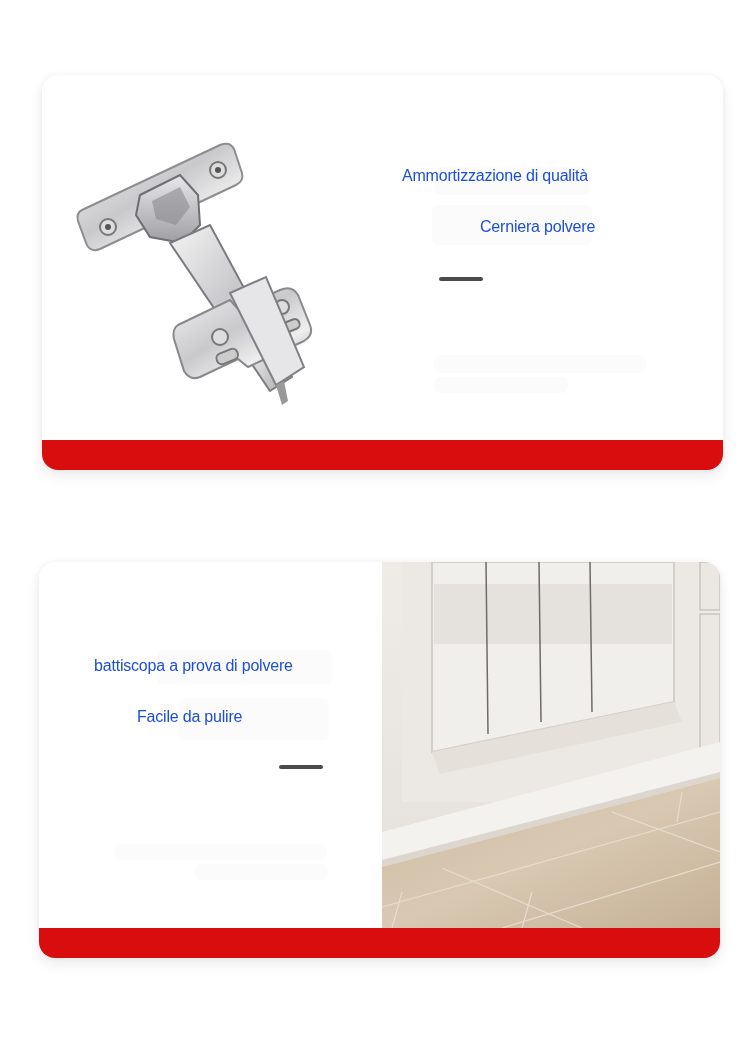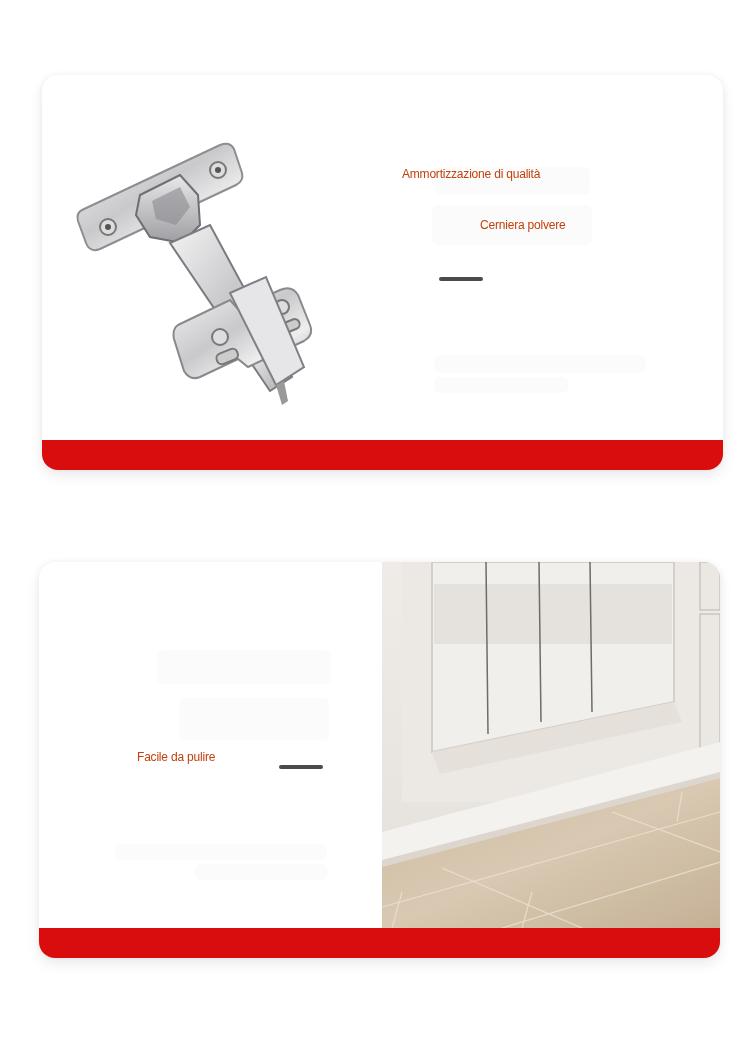--- a/index.html
+++ b/index.html
@@ -2,21 +2,21 @@
 <html><head>
 <meta charset="utf-8">
 <style>
   html, body { margin:0; padding:0; background:#ffffff; }
   body { width:751px; height:1046px; position:relative; overflow:hidden; font-family:"Liberation Sans", "DejaVu Sans", sans-serif; }
   .card { position:absolute; background:#fff; border-radius:16px; overflow:hidden;
           box-shadow: 0 6px 14px rgba(0,0,0,0.08), 0 0 6px rgba(0,0,0,0.05); }
   .card1 { left:42px; top:75px; width:681px; height:395px; }
   .card2 { left:39px; top:562px; width:681px; height:396px; }
   .band { position:absolute; left:0; right:0; bottom:0; height:30px; }
-  .txt { position:absolute; color:#c2410c; font-size:12px; white-space:nowrap; letter-spacing:-0.2px; }
+  .txt { position:absolute; color:#1d4ed8; font-size:16px; white-space:nowrap; letter-spacing:-0.2px; }
   .dash { position:absolute; height:4px; border-radius:2px; background:#4b4b4b; }
   .ghost { position:absolute; background:#fbfbfb; border-radius:6px; }
   .hinge { position:absolute; left:28px; top:40px; width:300px; height:300px; }
   .photo { position:absolute; left:343px; top:0; width:338px; height:366px; overflow:hidden; }
 </style>
 </head>
 <body>
 
 <div class="card card1">
   <svg class="hinge" viewBox="0 0 300 300">
@@ -60,22 +60,23 @@
   <div class="txt" style="left:438px;top:143px;">Cerniera polvere</div>
   <div class="dash" style="left:397px;top:202px;width:44px;"></div>
   <div class="ghost" style="left:392px;top:280px;width:212px;height:18px;"></div>
   <div class="ghost" style="left:392px;top:302px;width:134px;height:16px;"></div>
 
   <div class="band" style="background:#d90d0d;"></div>
 </div>
 
 <div class="card card2">
   <div class="ghost" style="left:118px;top:88px;width:174px;height:34px;"></div>
+  <div class="txt" style="left:55px;top:95px;">battiscopa  a prova di polvere</div>
   <div class="ghost" style="left:140px;top:136px;width:150px;height:42px;"></div>
-  <div class="txt" style="left:98px;top:146px;margin-top:42px;">Facile da pulire</div>
+  <div class="txt" style="left:98px;top:146px;">Facile da pulire</div>
   <div class="dash" style="left:240px;top:203px;width:44px;"></div>
   <div class="ghost" style="left:76px;top:282px;width:212px;height:16px;"></div>
   <div class="ghost" style="left:156px;top:302px;width:132px;height:16px;"></div>
 
   <svg class="photo" viewBox="0 0 338 366" preserveAspectRatio="none">
     <defs>
       <linearGradient id="wood" x1="0" y1="0" x2="1" y2="1">
         <stop offset="0" stop-color="#cdbba2"></stop>
         <stop offset="0.5" stop-color="#d9c9b2"></stop>
         <stop offset="1" stop-color="#c4b095"></stop>

